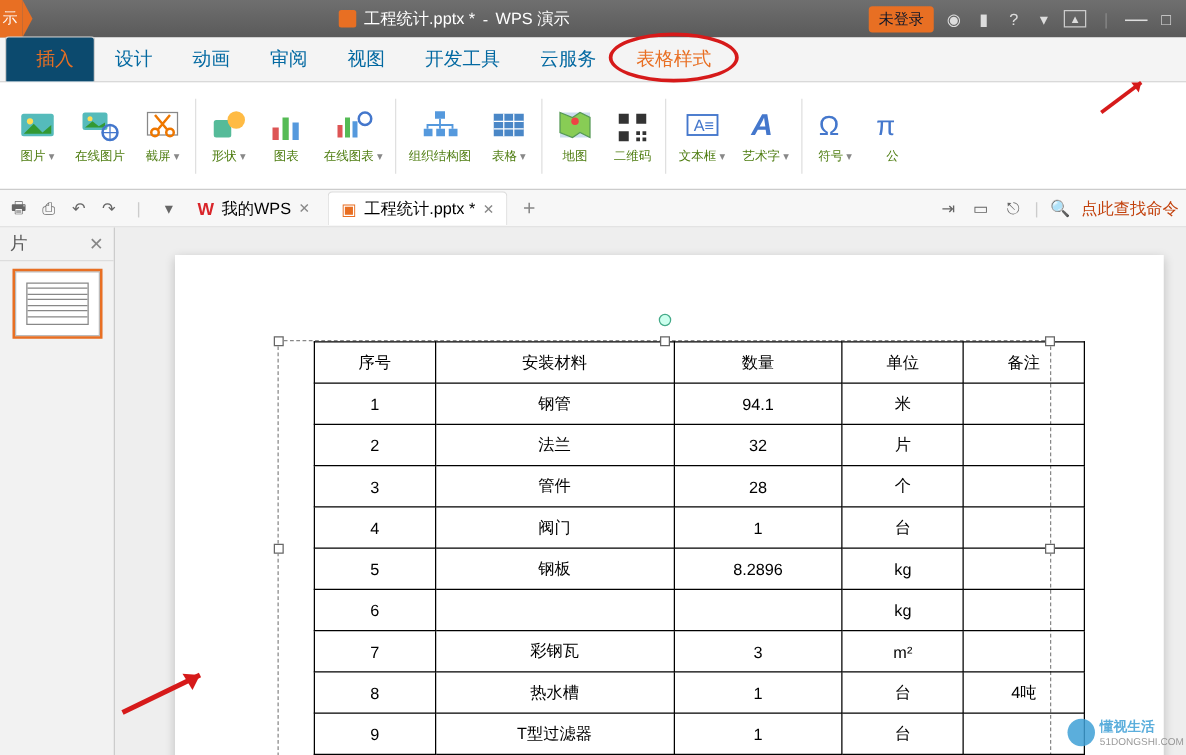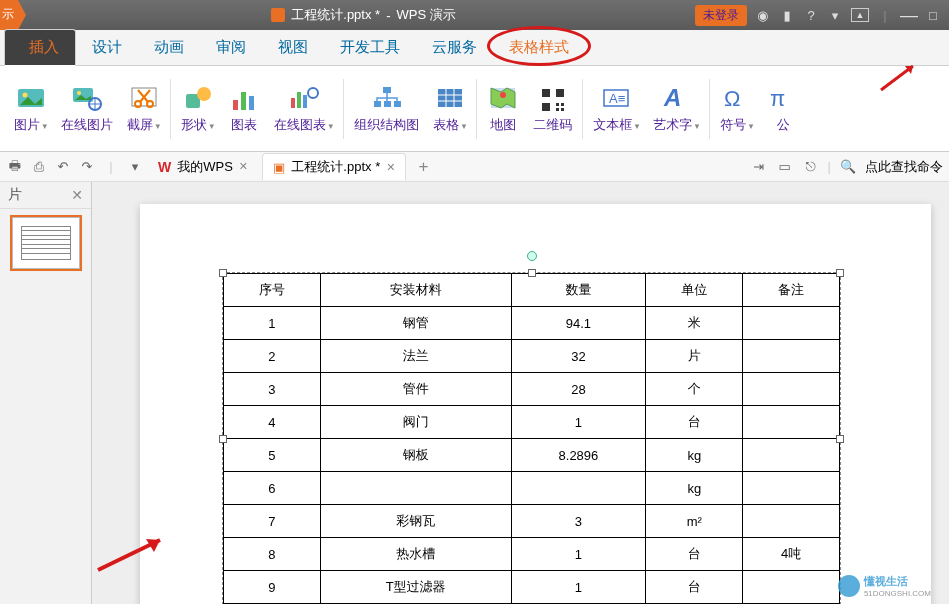--- a/index.html
+++ b/index.html
@@ -5,33 +5,33 @@
 * { margin: 0; padding: 0; box-sizing: border-box; font-family: "Microsoft YaHei", Arial, sans-serif; }
 body { width: 949px; height: 604px; background: #fff; overflow: hidden; position: relative; }
 
 .titlebar { height: 30px; background: linear-gradient(to bottom, #6f6f6f, #5a5a5a); display: flex; align-items: center; color: #fff; font-size: 13px; }
 .titlebar .corner { width: 18px; height: 30px; background: #e86f23; position: relative; }
 .titlebar .corner::after { content: ''; position: absolute; right: -8px; top: 0; border-left: 8px solid #e86f23; border-top: 15px solid transparent; border-bottom: 15px solid transparent; }
 .titlebar .corner-text { position: absolute; left: 2px; top: 6px; font-size: 12px; }
 .titlebar .spacer { flex: 1; display: flex; align-items: center; justify-content: center; gap: 6px; }
 .titlebar .doc-icon { width: 14px; height: 14px; background: #e86f23; border-radius: 2px; display: inline-block; }
 .titlebar .right-controls { display: flex; align-items: center; gap: 8px; padding-right: 8px; }
-.titlebar .badge { background: #e86f23; color: #4c1d95; padding: 2px 8px; font-size: 12px; border-radius: 3px; }
+.titlebar .badge { background: #e86f23; color: #0f172a; padding: 2px 8px; font-size: 12px; border-radius: 3px; }
 .titlebar .ico { width: 16px; height: 16px; display: inline-flex; align-items: center; justify-content: center; color: #ddd; font-size: 13px; cursor: pointer; }
 
 .ribbon-tabs { height: 36px; background: #f4f4f4; border-bottom: 1px solid #d0d0d0; display: flex; align-items: flex-end; padding-left: 4px; }
 .ribbon-tab { padding: 8px 16px; font-size: 15px; color: #0369a1; cursor: pointer; position: relative; }
-.ribbon-tab.active { background: #404040; color: #e86f23; border: 1px solid #d0d0d0; border-bottom: 1px solid #fff; margin-bottom: -1px; border-radius: 3px 3px 0 0; padding-left: 24px; }
+.ribbon-tab.active { background: #0c4a6e; color: #e86f23; border: 1px solid #d0d0d0; border-bottom: 1px solid #fff; margin-bottom: -1px; border-radius: 3px 3px 0 0; padding-left: 24px; }
 .ribbon-tab.highlight { color: #e86f23; }
 .red-circle { position: absolute; border: 3px solid #d61a1a; border-radius: 50%; width: 104px; height: 40px; right: -6px; top: -4px; pointer-events: none; }
 
 .ribbon-body { height: 86px; background: #fff; border-bottom: 1px solid #ccc; display: flex; align-items: center; padding: 4px 8px; gap: 2px; }
 .rib-group { display: flex; flex-direction: column; align-items: center; justify-content: center; gap: 4px; padding: 4px 6px; cursor: pointer; min-width: 44px; }
 .rib-group .ico-big { width: 32px; height: 28px; display: flex; align-items: center; justify-content: center; }
-.rib-group .lbl { font-size: 13px; color: #4c1d95; white-space: nowrap; }
+.rib-group .lbl { font-size: 10px; color: #4d7c0f; white-space: nowrap; }
 .dd::after { content: ' ▾'; font-size: 9px; color: #888; }
 .sep { width: 1px; height: 60px; background: #e0e0e0; margin: 0 2px; }
 
 .doc-tabs { height: 30px; background: #f7f7f7; border-bottom: 1px solid #ddd; display: flex; align-items: center; padding: 0 6px; gap: 4px; }
 .doc-tabs .qat { display: flex; gap: 6px; align-items: center; }
 .doc-tabs .qat-ico { width: 18px; height: 18px; display: flex; align-items: center; justify-content: center; color: #666; font-size: 13px; cursor: pointer; }
 .doc-tab { display: flex; align-items: center; gap: 6px; padding: 4px 10px; font-size: 13px; background: #fff; border: 1px solid #ddd; border-bottom: none; border-radius: 4px 4px 0 0; cursor: pointer; }
 .doc-tab .close { color: #888; font-size: 11px; }
 .doc-tab.wps { background: transparent; border: none; }
 .doc-tab.wps .wlogo { color: #d9252a; font-weight: bold; font-size: 14px; }
@@ -49,27 +49,27 @@
 
 .canvas-area { flex: 1; position: relative; overflow: hidden; background: #eee; }
 .slide { position: absolute; left: 48px; top: 22px; right: 18px; bottom: -40px; background: #fff; box-shadow: 0 2px 8px rgba(0,0,0,.2); }
 .table-wrap { position: absolute; left: 82px; top: 68px; right: 90px; border: 1px dashed #888; }
 .handle { position: absolute; width: 8px; height: 8px; background: #fff; border: 1px solid #666; }
 .handle.tl { left: -4px; top: -4px; } .handle.tr { right: -4px; top: -4px; }
 .handle.ml { left: -4px; top: 50%; margin-top: -4px; } .handle.mr { right: -4px; top: 50%; margin-top: -4px; }
 .handle.tm { left: 50%; top: -4px; margin-left: -4px; }
 .rot { position: absolute; left: 50%; top: -22px; width: 10px; height: 10px; border: 1px solid #4a8; border-radius: 50%; margin-left: -5px; background: #cfe; }
 
-table.ppt { width: 100%; border-collapse: collapse; }
+table.ppt { width: 100%; border-collapse: collapse; margin-left: 28px; }
 table.ppt th, table.ppt td { border: 1.5px solid #000; padding: 6px 4px; text-align: center; font-size: 13px; height: 33px; }
 table.ppt th { font-weight: normal; }
 
 .arrow { position: absolute; left: 2px; bottom: 30px; width: 78px; height: 40px; }
 
-.watermark { position: absolute; right: 18px; bottom: 6px; display: flex; align-items: center; gap: 4px; font-size: 11px; color: #3fa0d6; opacity: .85; }
+.watermark { position: absolute; right: 2px; bottom: 6px; display: flex; align-items: center; gap: 4px; font-size: 11px; color: #3fa0d6; opacity: .85; }
 .watermark .wm-ico { width: 22px; height: 22px; background: #3fa0d6; border-radius: 50%; position: relative; }
 
 .red-arrow-svg { position: absolute; right: 22px; top: 60px; pointer-events: none; }
 
 svg { display: block; }
 </style>
 </head>
 <body>
 
 <div class="titlebar">
@@ -283,21 +283,21 @@
     <span>工程统计.pptx *</span>
     <span class="close">✕</span>
   </div>
   <span class="add">+</span>
   <div class="right">
     <span class="qat-ico">⇥</span>
     <span class="qat-ico">▭</span>
     <span class="qat-ico">⎋</span>
     <span style="color:#ccc">|</span>
     <span class="qat-ico">🔍</span>
-    <span style="color:#000000">点此查找命令</span>
+    <span style="color:#c2410c">点此查找命令</span>
   </div>
 </div>
 
 <div class="workspace">
   <div class="sidebar">
     <div class="sidebar-head">
       <span>片</span>
       <span class="close">✕</span>
     </div>
     <div class="thumb sel">

